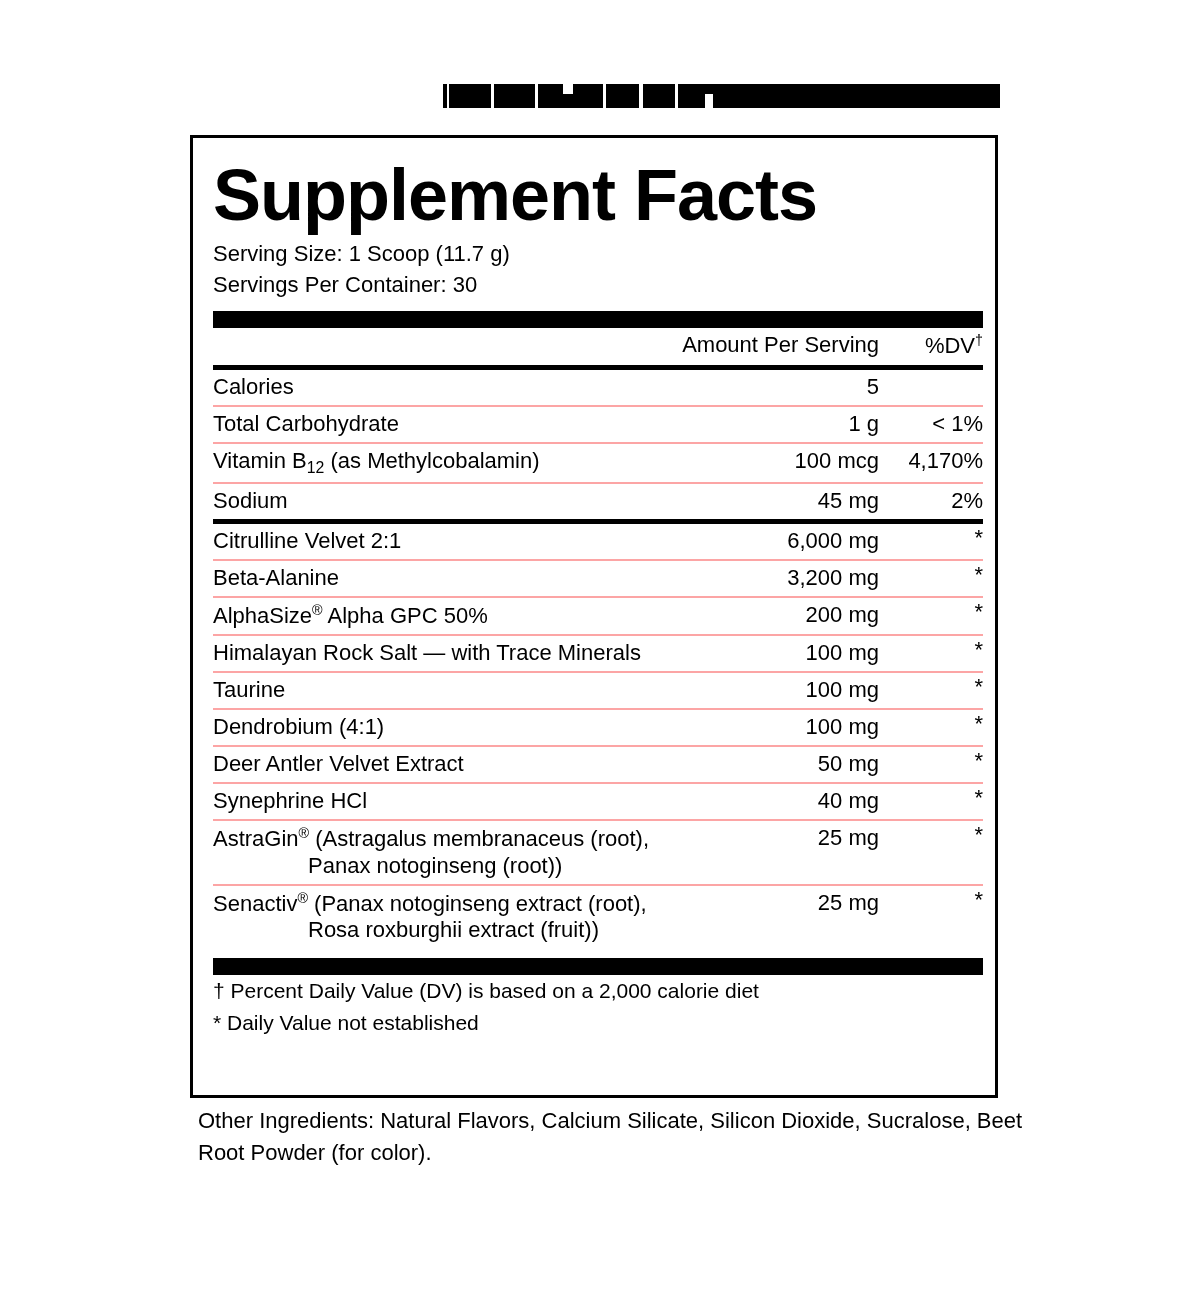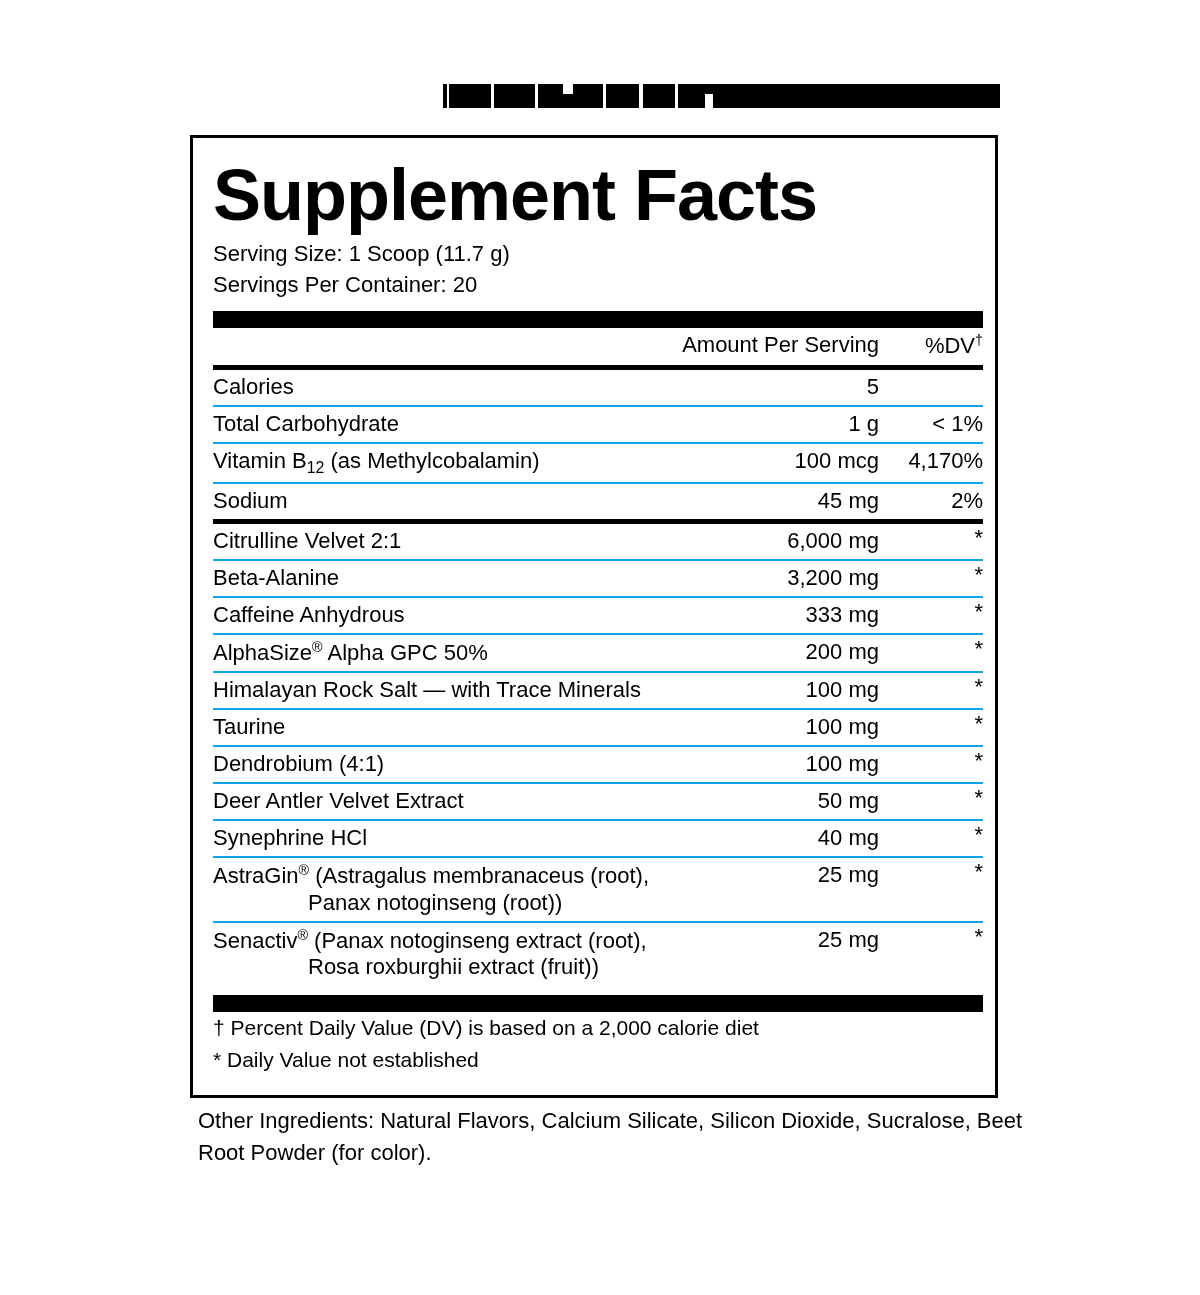--- a/index.html
+++ b/index.html
@@ -91,21 +91,21 @@
   .col-amt  { text-align: right; width: 215px; padding-right: 4px !important;}
   .col-dv   { text-align: right; width: 100px; }
 
   .hdr td {
     padding-bottom: 6px;
     font-size: 22px;
   }
   .hdr .col-name { border-bottom: none; }
 
   .brow td {
-    border-bottom: 2px solid #0ea5e9;
+    border-bottom: 2px solid #fca5a5;
   }
   .brow.noline td {
     border-bottom: none;
   }
 
   .sub { font-size: 0.72em; vertical-align: sub; }
   .sup { font-size: 0.65em; vertical-align: super; }
 
   .indent2 {
     display: block;
@@ -148,21 +148,21 @@
     <div class="top-bar-notch" style="left:232px; top:0; width:3px; height:24px;"></div>
     <div class="top-bar-notch" style="left:262px; top:10px; width:8px; height:14px;"></div>
   </div>
 
   <div class="panel">
     <div class="inner">
 
       <div class="title">Supplement Facts</div>
 
       <div class="serving-line">Serving Size: 1 Scoop (11.7 g)</div>
-      <div class="serving-line">Servings Per Container: 20</div>
+      <div class="serving-line">Servings Per Container: 30</div>
 
       <div class="rule-thick"></div>
 
       <table class="facts">
         <tbody>
             <tr class="hdr">
           <td class="col-name"></td>
           <td class="col-amt">Amount Per Serving</td>
           <td class="col-dv"><span>%DV</span><span class="sup">†</span></td>
         </tr>
@@ -204,25 +204,20 @@
           <td class="col-name">Citrulline Velvet 2:1</td>
           <td class="col-amt">6,000 mg</td>
           <td class="col-dv"><span class="star">*</span></td>
         </tr>
         <tr class="brow">
           <td class="col-name">Beta-Alanine</td>
           <td class="col-amt">3,200 mg</td>
           <td class="col-dv"><span class="star">*</span></td>
         </tr>
         <tr class="brow">
-          <td class="col-name">Caffeine Anhydrous</td>
-          <td class="col-amt">333 mg</td>
-          <td class="col-dv"><span class="star">*</span></td>
-        </tr>
-        <tr class="brow">
           <td class="col-name"><span>AlphaSize</span><span class="sup">®</span><span> Alpha GPC 50%</span></td>
           <td class="col-amt">200 mg</td>
           <td class="col-dv"><span class="star">*</span></td>
         </tr>
         <tr class="brow">
           <td class="col-name">Himalayan Rock Salt — with Trace Minerals</td>
           <td class="col-amt">100 mg</td>
           <td class="col-dv"><span class="star">*</span></td>
         </tr>
         <tr class="brow">

